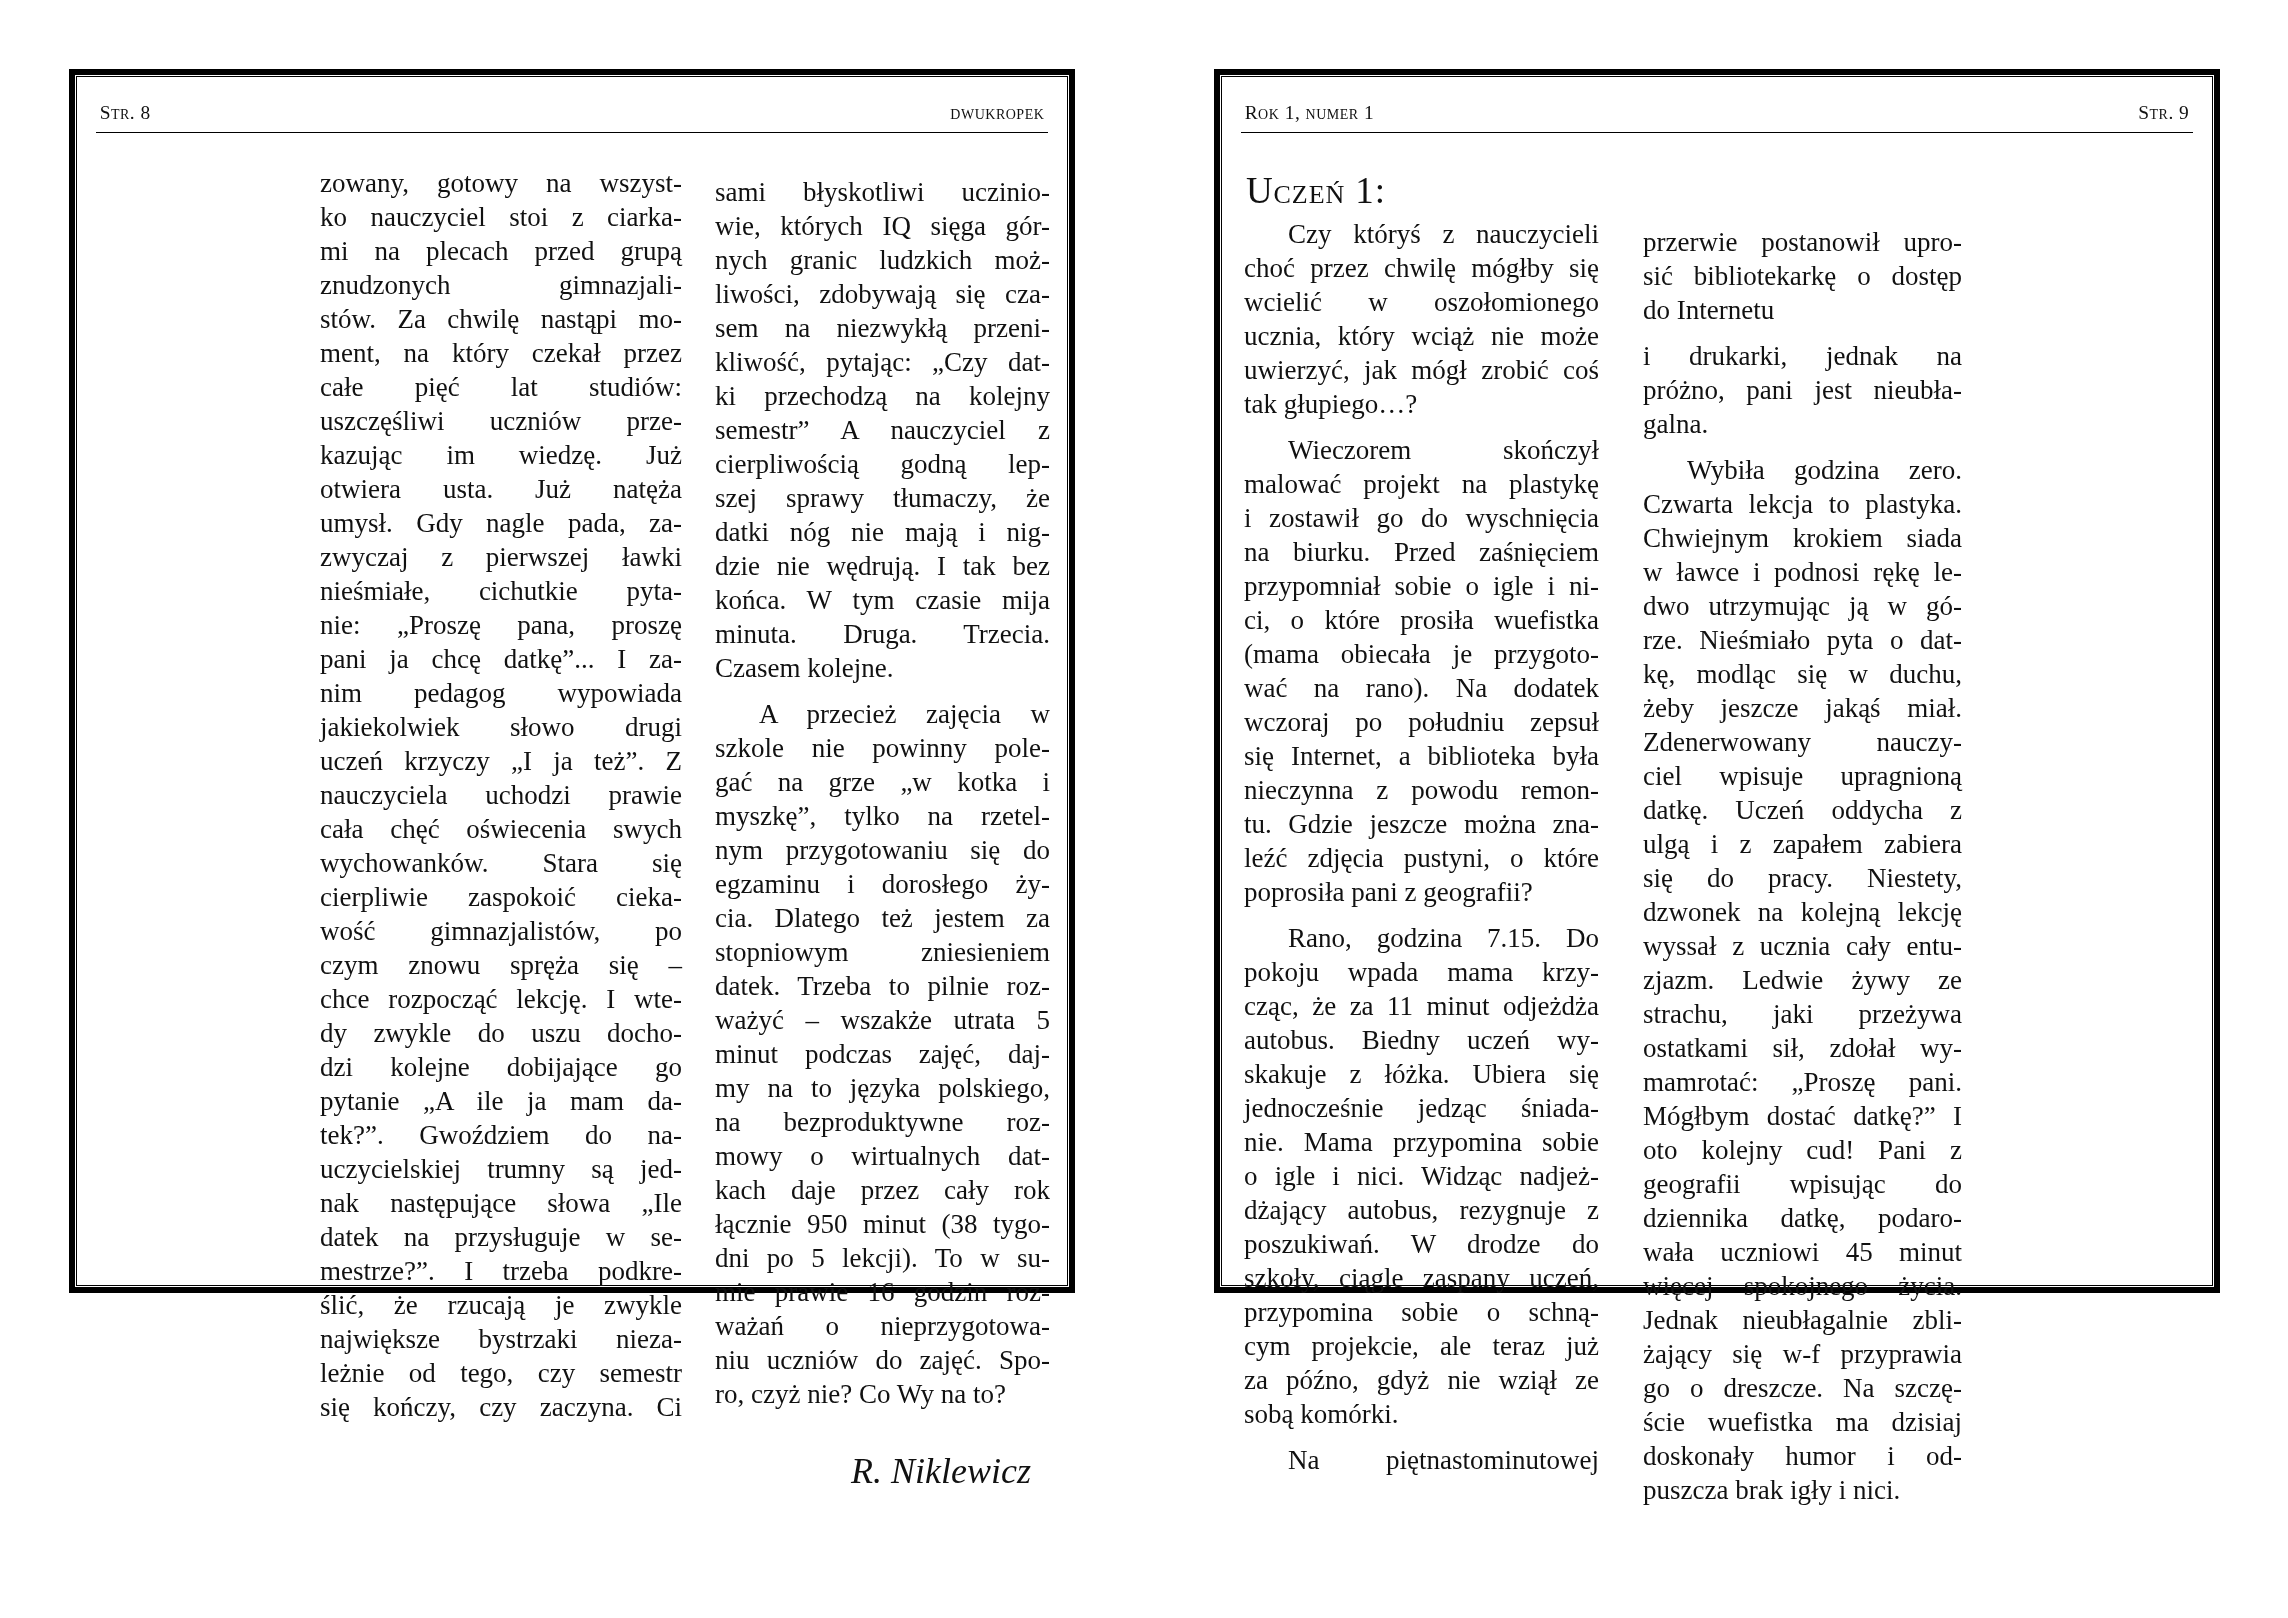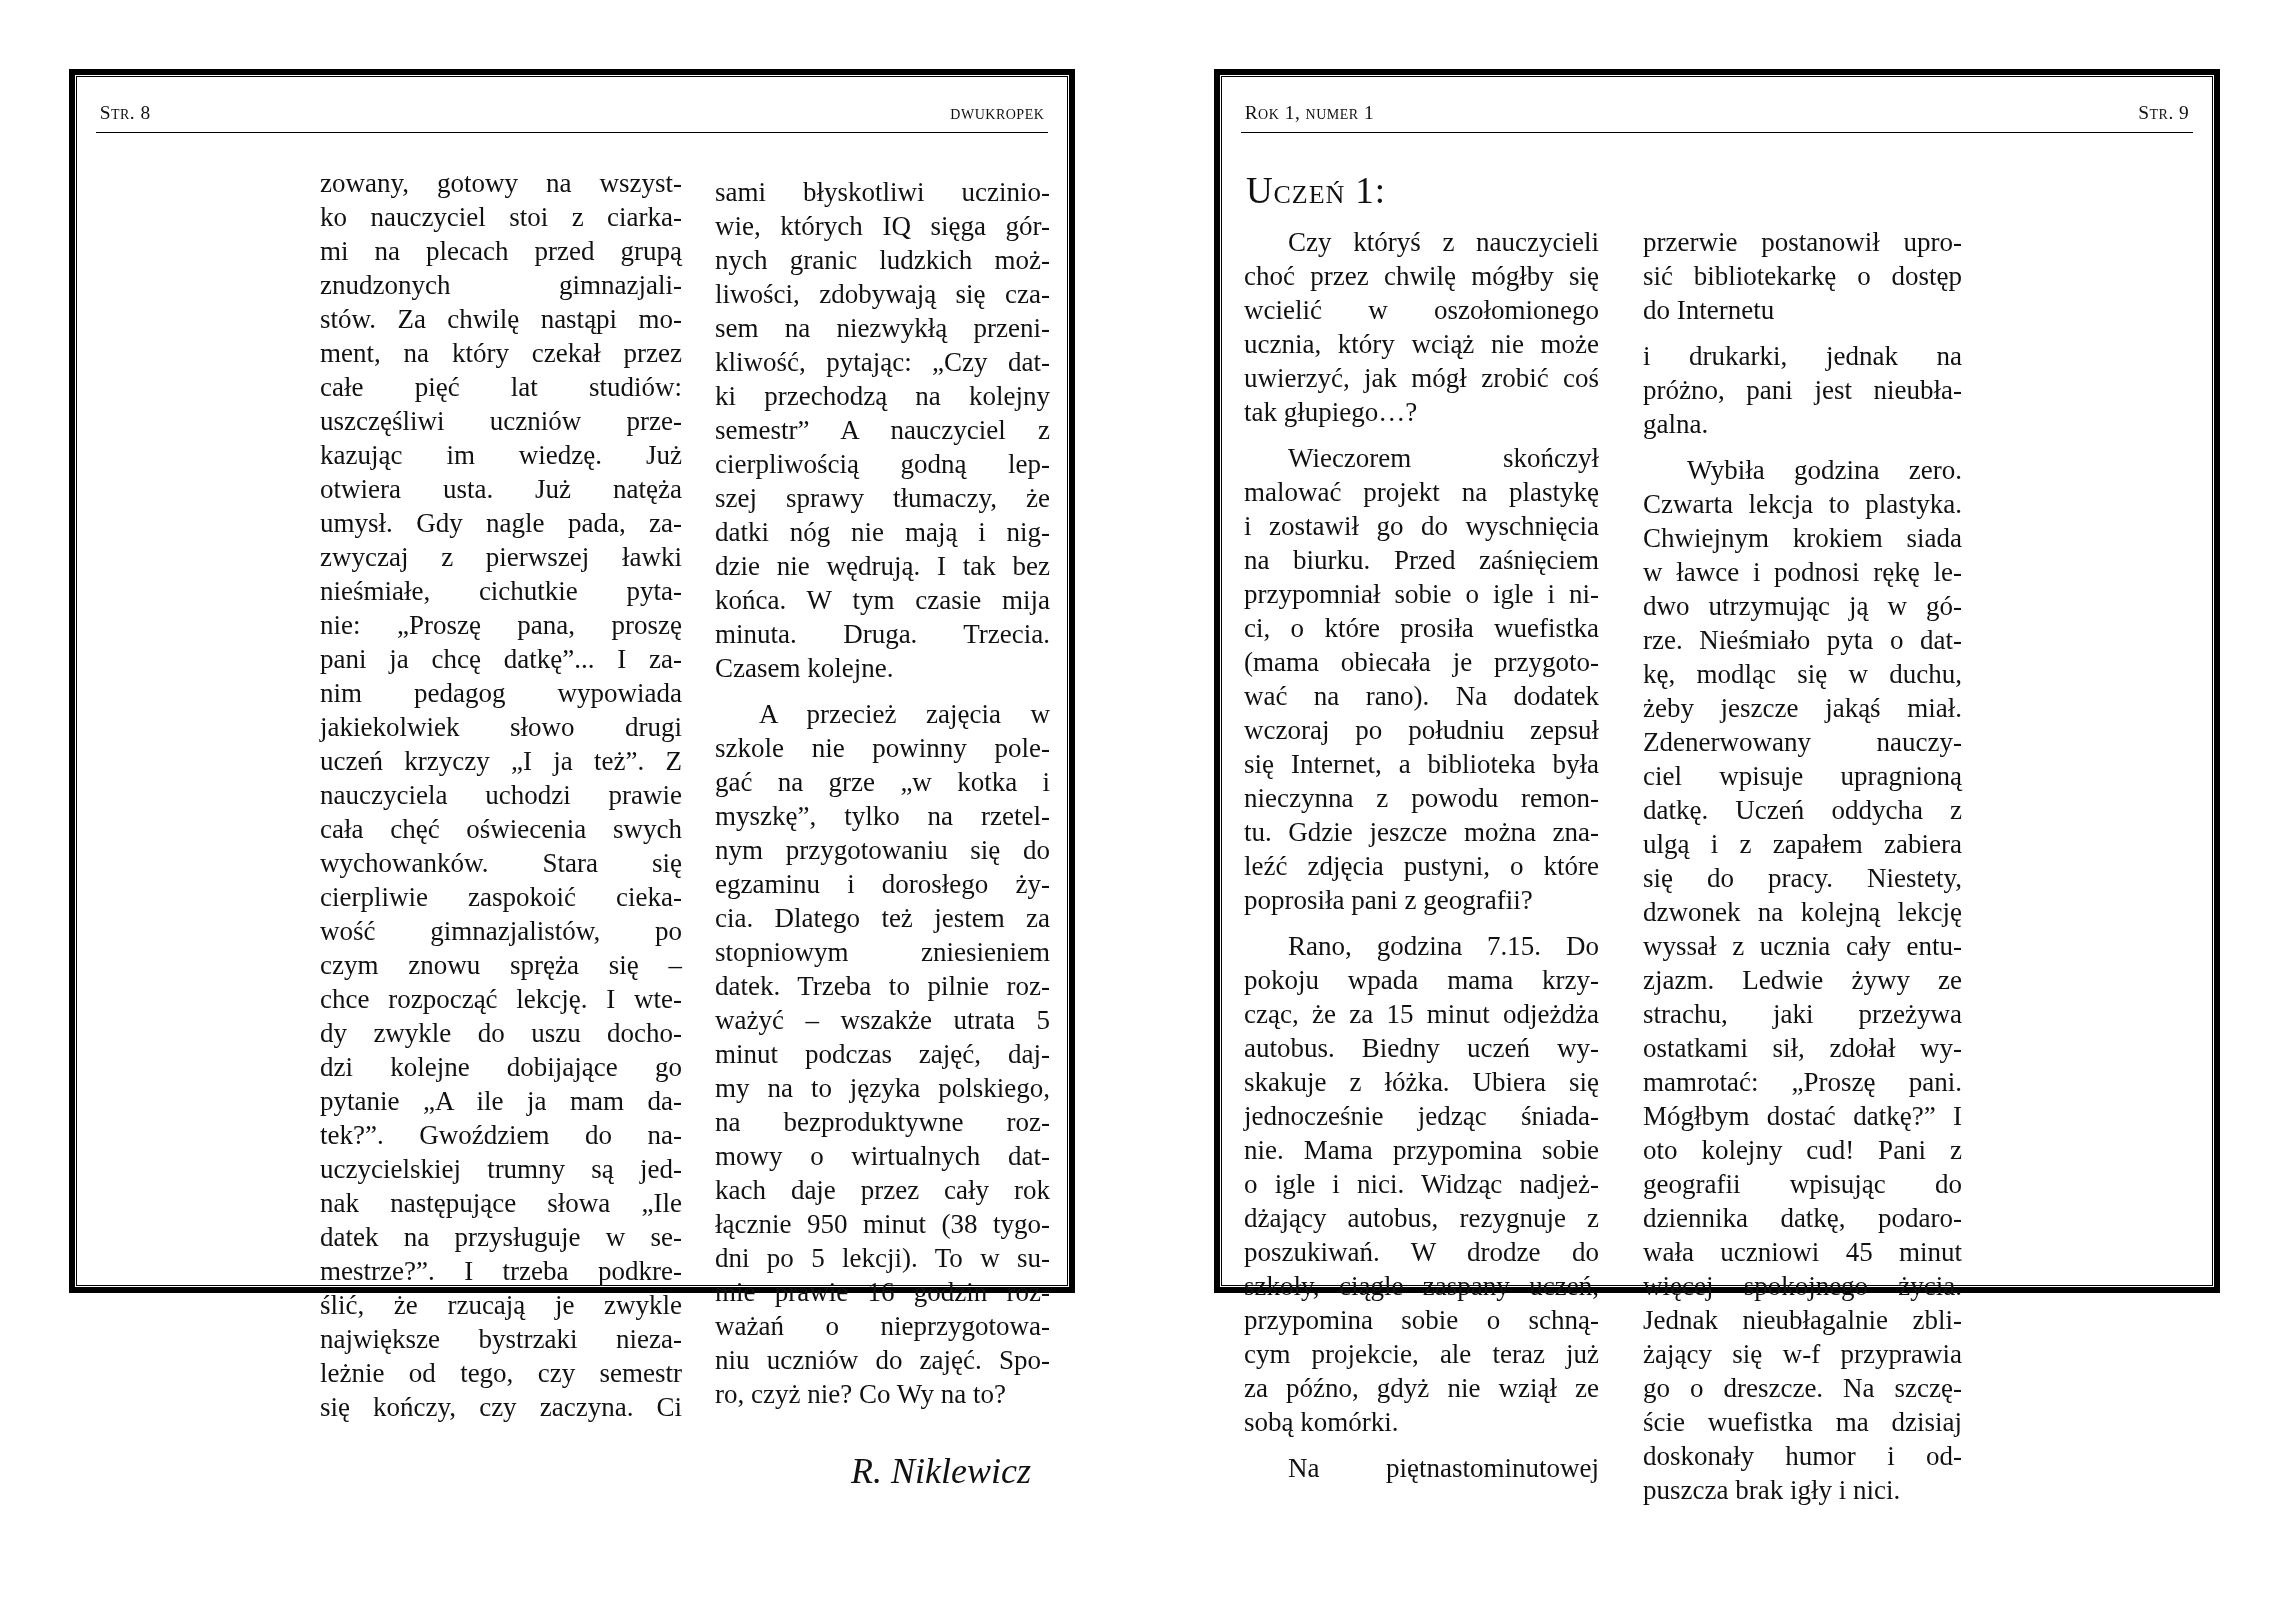--- a/index.html
+++ b/index.html
@@ -129,21 +129,21 @@
 </div>
 
 <div id="page-right" class="page">
   <div class="hdr">
     <span class="l">Rok 1, numer 1</span>
     <span class="r">Str. 9</span>
   </div>
 
   <div class="title">Uczeń 1:</div>
 
-  <div class="col" id="rc1" style="left:24px; top:150px; width:355px;">
+  <div class="col" id="rc1" style="left:24px; top:142px; width:355px;">
       <div class="para">
         <span class="line ind">Czy któryś z nauczycieli</span>
         <span class="line">choć przez chwilę mógłby się</span>
         <span class="line">wcielić w oszołomionego</span>
         <span class="line">ucznia, który wciąż nie może</span>
         <span class="line">uwierzyć, jak mógł zrobić coś</span>
         <span class="line last">tak głupiego…?</span>
       </div>
       <div class="para">
         <span class="line ind">Wieczorem skończył</span>
@@ -157,21 +157,21 @@
         <span class="line">wczoraj po południu zepsuł</span>
         <span class="line">się Internet, a biblioteka była</span>
         <span class="line">nieczynna z powodu remon-</span>
         <span class="line">tu. Gdzie jeszcze można zna-</span>
         <span class="line">leźć zdjęcia pustyni, o które</span>
         <span class="line last">poprosiła pani z geografii?</span>
       </div>
       <div class="para">
         <span class="line ind">Rano, godzina 7.15. Do</span>
         <span class="line">pokoju wpada mama krzy-</span>
-        <span class="line">cząc, że za 15 minut odjeżdża</span>
+        <span class="line">cząc, że za 11 minut odjeżdża</span>
         <span class="line">autobus. Biedny uczeń wy-</span>
         <span class="line">skakuje z łóżka. Ubiera się</span>
         <span class="line">jednocześnie jedząc śniada-</span>
         <span class="line">nie. Mama przypomina sobie</span>
         <span class="line">o igle i nici. Widząc nadjeż-</span>
         <span class="line">dżający autobus, rezygnuje z</span>
         <span class="line">poszukiwań. W drodze do</span>
         <span class="line">szkoły, ciągle zaspany uczeń,</span>
         <span class="line">przypomina sobie o schną-</span>
         <span class="line">cym projekcie, ale teraz już</span>

